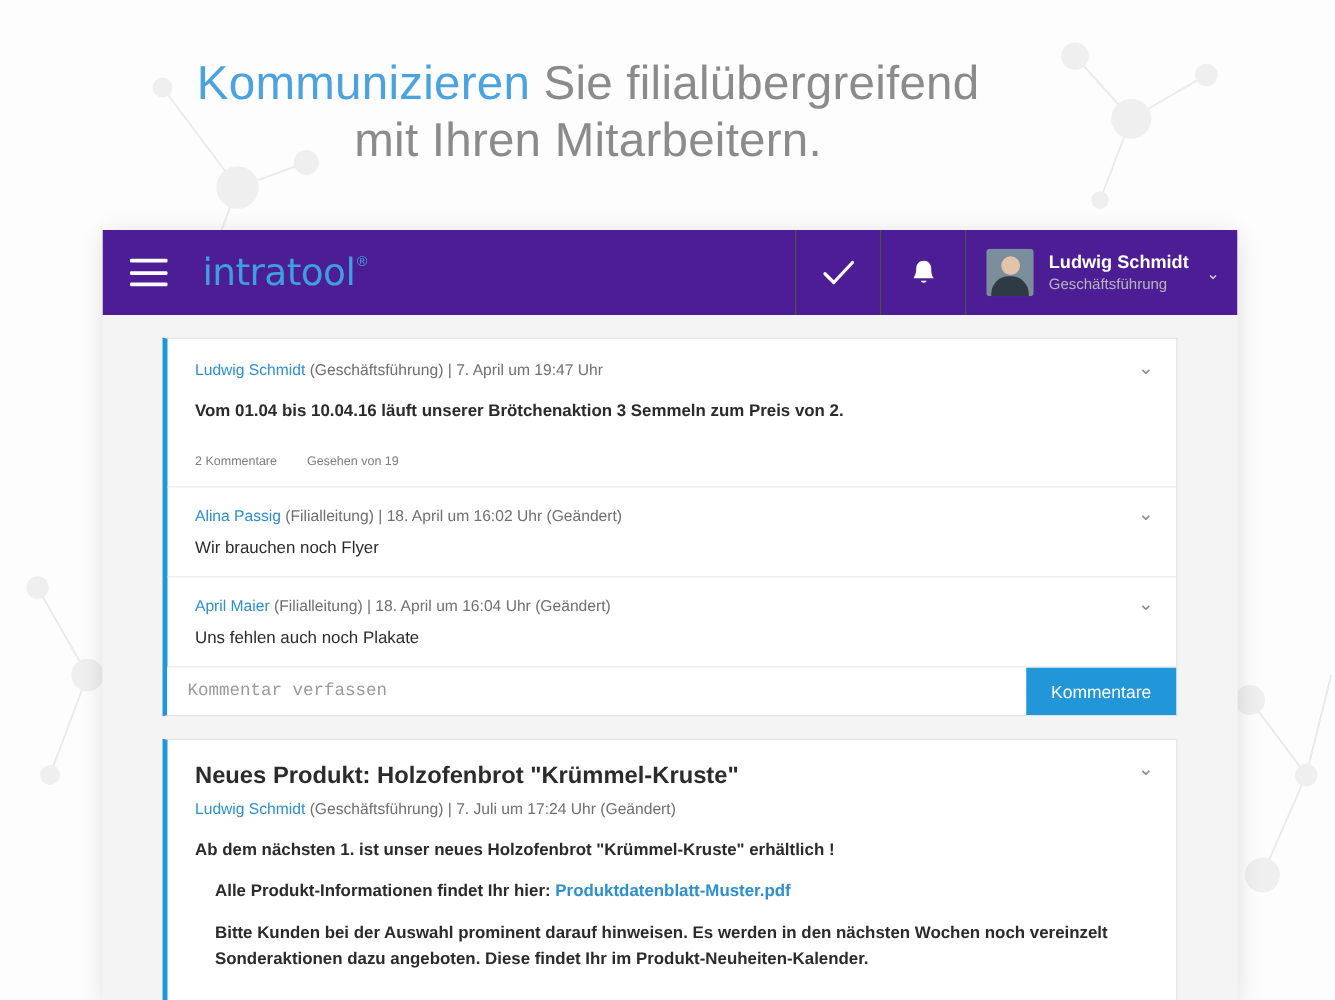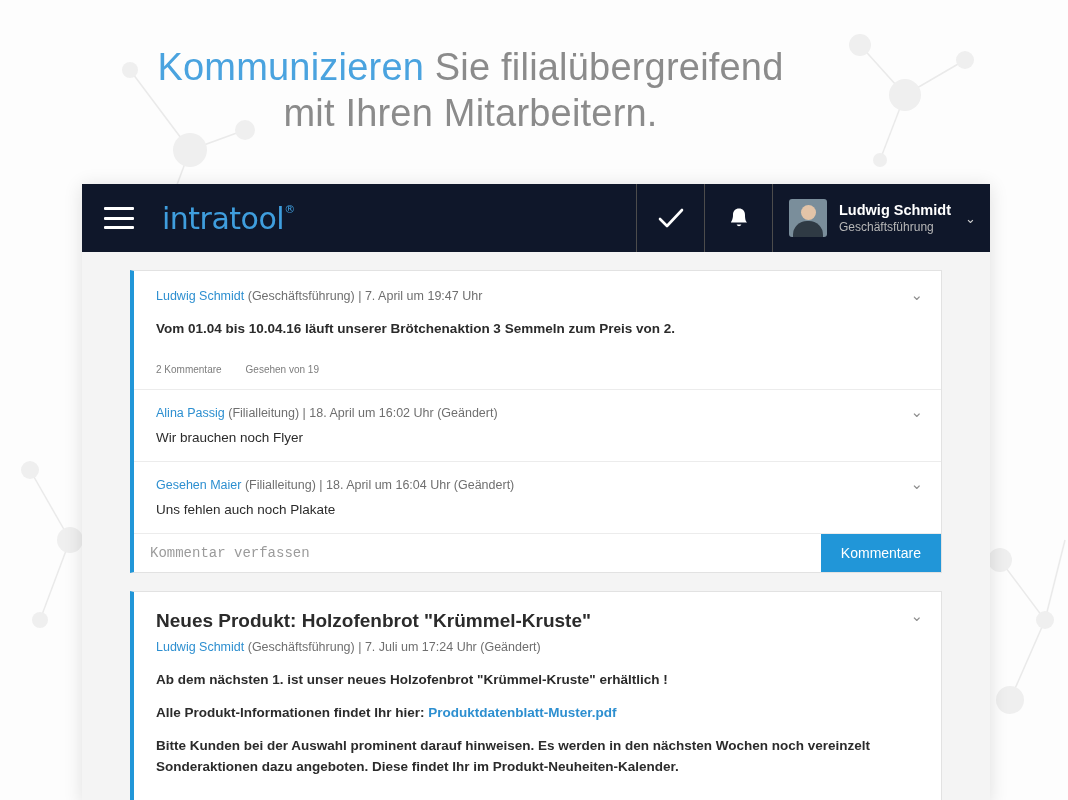--- a/index.html
+++ b/index.html
@@ -52,21 +52,21 @@
     background: #f4f4f4;
     box-shadow: 0 2px 18px rgba(0,0,0,0.12);
     overflow: hidden;
   }
 
   
   .topbar {
     display: flex;
     align-items: stretch;
     height: 68px;
-    background: #0f172a;
+    background: #4c1d95;
     color: #ffffff;
   }
   .topbar-left {
     display: flex;
     align-items: center;
     flex: 1 1 auto;
     padding-left: 22px;
   }
   .hamburger {
     width: 30px;
@@ -200,21 +200,21 @@
   .meta .author {
     color: #2d8fd0;
   }
   .post-body {
     font-size: 13.5px;
     color: #2b2b2b;
     line-height: 1.55;
     margin: 0 0 18px 0;
     font-weight: bold;
   }
-  .post-body + .post-body { margin-top: -6px; }
+  .post-body + .post-body { margin-top: -6px; margin-left: 16px; }
   .post-footer {
     font-size: 10px;
     color: #7d7d7d;
     display: flex;
     gap: 24px;
     padding-top: 6px;
   }
   .chev {
     position: absolute;
     right: 18px;
@@ -370,21 +370,21 @@
           <div class="chev">⌄</div>
           <div class="meta">
             <span class="author">Alina Passig</span><span> (Filialleitung) | 18. April um 16:02 Uhr (Geändert)</span>
           </div>
           <div class="comment-text">Wir brauchen noch Flyer</div>
         </div>
 
         <div class="comment">
           <div class="chev">⌄</div>
           <div class="meta">
-            <span class="author">Gesehen Maier</span><span> (Filialleitung) | 18. April um 16:04 Uhr (Geändert)</span>
+            <span class="author">April Maier</span><span> (Filialleitung) | 18. April um 16:04 Uhr (Geändert)</span>
           </div>
           <div class="comment-text">Uns fehlen auch noch Plakate</div>
         </div>
 
         <div class="comment-form">
           <input class="comment-input" type="text" placeholder="Kommentar verfassen" style="">
           <button class="submit-btn">Kommentare</button>
         </div>
       </div>
 

